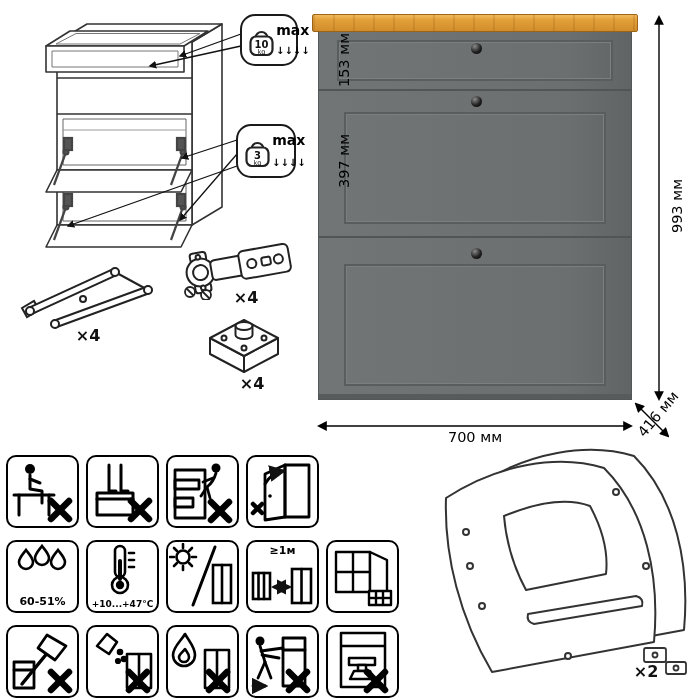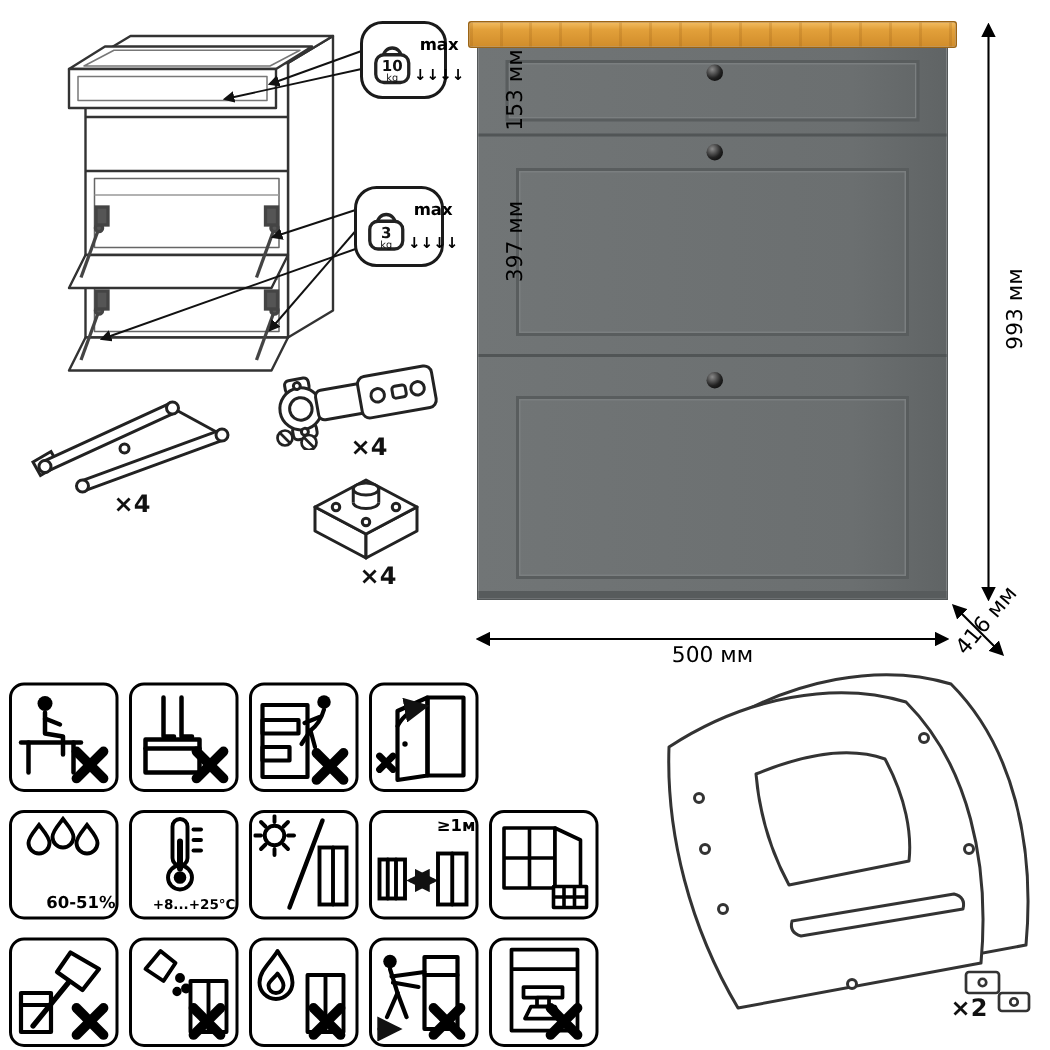--- a/index.html
+++ b/index.html
@@ -7,36 +7,36 @@
   body{position:relative}
   .abs{position:absolute}
   
   .dim{position:absolute;font-size:14.5px;color:#000;text-align:center;white-space:nowrap}
   .vert{transform:rotate(-90deg)}
   
   .cnt{position:absolute;font-size:16px;font-weight:600;color:#111;text-align:center;width:44px}
   
   .pill{position:absolute;border:2px solid #1a1a1a;border-radius:15px;background:#fff;display:grid;grid-template-columns:30px auto;grid-template-rows:auto auto;align-items:center;justify-items:center;padding:3px 5px 2px 4px}
   .pill svg{grid-row:1/3}
-  .pill-max{font-size:11px;font-weight:bold;line-height:10px}
+  .pill-max{font-size:14px;font-weight:bold;line-height:10px}
   .pill-arrows{font-size:10px;font-weight:bold;line-height:10px;letter-spacing:0}
   
   .wood{position:absolute;left:312px;top:14px;width:326px;height:18px;border:1px solid #9c6414;border-radius:2px;
         background:repeating-linear-gradient(90deg,rgba(150,90,18,.22) 0 2px,rgba(0,0,0,0) 2px 20px),
         linear-gradient(180deg,#f2bb5e 0%,#e2a03a 30%,#d18d2b 100%)}
   .cabbody{position:absolute;left:318px;top:32px;width:314px;height:368px;border:1px solid #535758;border-top:none;
         background:linear-gradient(90deg,#717576 0%,#6b6f70 80%,#606465 100%)}
   .divider{position:absolute;left:0;right:0;height:2px;background:#515556}
   .inset{position:absolute;border:2px solid #595d5e;box-shadow:inset 0 0 0 1px #7b7f80}
   .knob{position:absolute;width:11px;height:11px;border-radius:50%;background:radial-gradient(circle at 35% 30%,#8a8a8a 0%,#222 55%,#000 100%)}
   .plinth{position:absolute;left:0;right:0;bottom:0;height:5px;background:#575b5c}
   
   .icon-box{position:absolute;width:73px;height:73px;border:2.5px solid #000;border-radius:10px;background:#fff}
   .icon-box svg{position:absolute;left:1px;top:1px}
-  .cap{position:absolute;left:0;right:0;bottom:3px;text-align:right;font-weight:bold;font-size:11px;color:#000}
+  .cap{position:absolute;left:0;right:0;bottom:3px;text-align:center;font-weight:bold;font-size:11px;color:#000}
   .cap-sm{font-size:9px;bottom:2px}
   .cap-top{top:2px;bottom:auto}
   svg{display:block}
 </style>
 </head>
 <body>
 
 <svg class="abs" style="left:42px;top:2px" width="215" height="255" viewBox="0 0 215 255">
   <g stroke="#333" stroke-width="1.6" fill="#fff" stroke-linejoin="round">
     <polygon points="150,40 180,22 180,205 150,223"></polygon>
@@ -202,21 +202,21 @@
   <div class="knob" style="left:151.5px;top:64px"></div>
   <div class="divider" style="top:204px"></div>
   <div class="inset" style="left:25px;top:232px;right:25px;height:122px"></div>
   <div class="knob" style="left:151.5px;top:216px"></div>
   <div class="plinth"></div>
 </div>
 
 <div class="dim vert" style="left:304px;top:52px;width:80px">153 мм</div>
 <div class="dim vert" style="left:304px;top:153px;width:80px">397 мм</div>
 <div class="dim vert" style="left:637px;top:198px;width:80px">993 мм</div>
-<div class="dim" style="left:425px;top:429px;width:100px">500 мм</div>
+<div class="dim" style="left:425px;top:429px;width:100px">700 мм</div>
 <div class="dim" style="left:618px;top:406px;width:80px;transform:rotate(-50deg)">416 мм</div>
 
 <div class="icon-box" style="left:6px;top:455px">
   <svg width="66" height="66" viewBox="0 0 66 66">
     <g stroke="#000" stroke-width="3" fill="none" stroke-linecap="round" stroke-linejoin="round">
       <line x1="5" y1="37" x2="45" y2="37"></line>
         <line x1="10" y1="37" x2="10" y2="57"></line>
         <line x1="40" y1="37" x2="40" y2="57"></line>
       <circle cx="21" cy="11" r="5" fill="#000" stroke="none"></circle>
       <path d="M21 17 L21 31 L33 33 L33 45"></path>
@@ -290,21 +290,21 @@
     <g stroke="#000" stroke-width="2.6" fill="none" stroke-linecap="round">
       <rect x="26" y="3" width="10" height="31" rx="5"></rect>
       <circle cx="31" cy="42" r="8"></circle>
       <circle cx="31" cy="42" r="4.2" fill="#000" stroke="none"></circle>
       <line x1="31" y1="18" x2="31" y2="36" stroke-width="4"></line>
       <line x1="40" y1="10" x2="45" y2="10"></line>
         <line x1="40" y1="17" x2="45" y2="17"></line>
         <line x1="40" y1="24" x2="45" y2="24"></line>
     </g>
   </svg>
-  <div class="cap cap-sm">+8...+25°C</div>
+  <div class="cap cap-sm">+10...+47°C</div>
 </div>
 <div class="icon-box" style="left:166px;top:540px">
   <svg width="66" height="66" viewBox="0 0 66 66">
     <g stroke="#000" stroke-width="2.6" fill="none" stroke-linecap="round">
       <circle cx="14" cy="14" r="6.5"></circle>
       <line x1="14" y1="5" x2="14" y2="1"></line>
         <line x1="14" y1="23" x2="14" y2="27"></line>
       <line x1="5" y1="14" x2="1" y2="14"></line>
         <line x1="23" y1="14" x2="27" y2="14"></line>
       <line x1="8" y1="8" x2="5" y2="5"></line>

